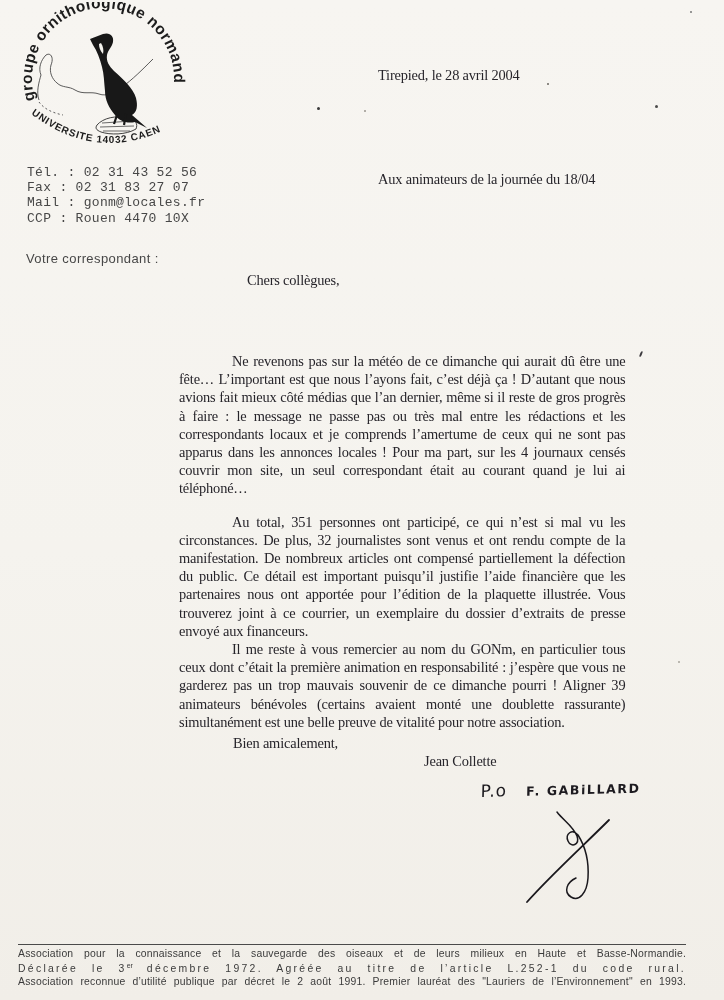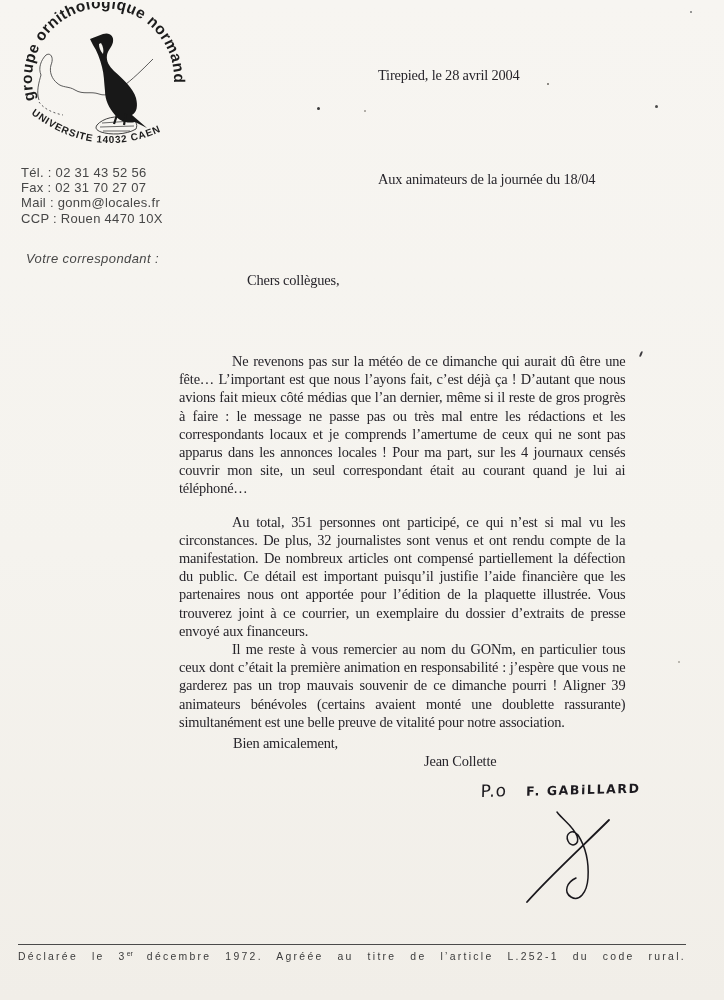--- a/index.html
+++ b/index.html
@@ -7,22 +7,22 @@
     position:relative;width:724px;height:1000px;margin:0 auto;
     background:linear-gradient(180deg,#f7f5f1 0%,#f5f3ee 55%,#f1eee8 100%);
     overflow:hidden;
     font-family:"Liberation Sans",sans-serif;
     color:#232126;
   }
   .abs{position:absolute;}
 
   
   .logo{left:6px;top:2px;width:190px;height:158px;}
-  .contact{left:21px;top:165px;font-size:13px;line-height:15.2px;color:#474747;letter-spacing:.3px;}
-  .correspondent{left:26px;top:251px;font-size:13px;font-style:italic;color:#474747;letter-spacing:.4px;}
+  .contact{left:27px;top:165px;font-size:13px;line-height:15.2px;color:#474747;letter-spacing:.3px;font-family:Liberation Mono, monospace;}
+  .correspondent{left:26px;top:251px;font-size:13px;color:#474747;letter-spacing:.4px;}
 
   
   .serif{
     font-family:"Liberation Serif",serif;font-size:15.5px;color:#26242a;
     letter-spacing:-.2px;transform:scaleX(.93);transform-origin:0 0;white-space:nowrap;
   }
   .dateline{left:378px;top:66px;}
   .addressee{left:378px;top:170px;}
   .salutation{left:247px;top:271px;}
   .body{
@@ -87,21 +87,21 @@
     <text font-size="15.5" font-weight="bold" fill="#1c1c1c" letter-spacing="0.4">
       <textPath href="#arcTop">groupe ornithologique normand</textPath>
     </text>
     <text font-size="10" font-weight="bold" fill="#1c1c1c" letter-spacing="0.8">
       <textPath href="#arcBot">UNIVERSITE 14032 CAEN</textPath>
     </text>
   </svg>
 
   <div class="abs contact">
     <div>Tél. : 02 31 43 52 56</div>
-    <div>Fax : 02 31 70 27 07</div>
+    <div>Fax : 02 31 83 27 07</div>
     <div>Mail : gonm@locales.fr</div>
     <div>CCP : Rouen 4470 10X</div>
   </div>
 
   <div class="abs correspondent">Votre correspondant :</div>
 
   <div class="abs serif dateline">Tirepied, le 28 avril 2004</div>
   <div class="abs serif addressee">Aux animateurs de la journée du 18/04</div>
   <div class="abs serif salutation">Chers collègues,</div>
 
@@ -121,21 +121,23 @@
 
   <svg class="abs sig" viewBox="0 0 140 135" aria-hidden="true">
     <g stroke="#1a181d" fill="none" stroke-linecap="round">
       <path stroke-width="1.8" d="M 22,104 C 45,78 78,48 104,22"></path>
       <path stroke-width="1.5" d="M 52,14 C 58,22 68,28 72,38 C 75,47 66,50 63,43 C 60,36 67,30 73,37 C 80,48 84,64 83,80 C 82,95 74,104 66,99 C 58,94 62,84 71,80"></path>
     </g>
   </svg>
 
   <div class="abs footer">
     <div class="rule"></div>
+    <div class="fline">Association pour la connaissance et la sauvegarde des oiseaux et de leurs milieux en Haute et Basse-Normandie.</div>
     <div class="fline spread"><span>Déclarée le 3</span><sup>er</sup><span> décembre 1972. Agréée au titre de l’article L.252-1 du code rural.</span></div>
+    <div class="fline">Association reconnue d’utilité publique par décret le 2 août 1991. Premier lauréat des "Lauriers de l’Environnement" en 1993.</div>
   </div>
 
   <div class="speck" style="left:317px;top:107px;width:3px;height:3px;background:#3a3a3a;"></div>
   <div class="speck" style="left:364px;top:110px;width:2px;height:2px;background:#9a968f;"></div>
   <div class="speck" style="left:547px;top:83px;width:2px;height:2px;background:#6a6660;"></div>
   <div class="speck" style="left:655px;top:105px;width:3px;height:3px;background:#4c4c4c;"></div>
   <div class="speck" style="left:690px;top:11px;width:2px;height:2px;background:#777;"></div>
   <div class="speck" style="left:678px;top:661px;width:2px;height:2px;background:#a9a49c;"></div>
   <div class="speck" style="left:640px;top:351px;width:2px;height:6px;background:#3c3a3e;border-radius:40%;transform:rotate(24deg);"></div>
 

